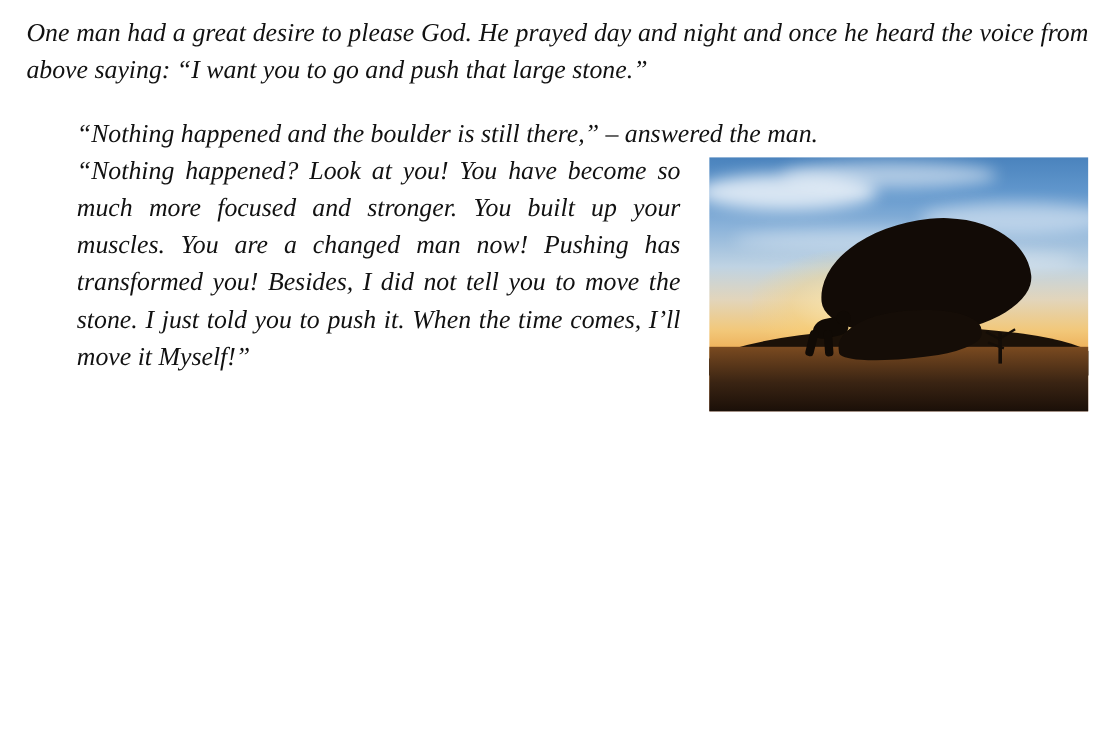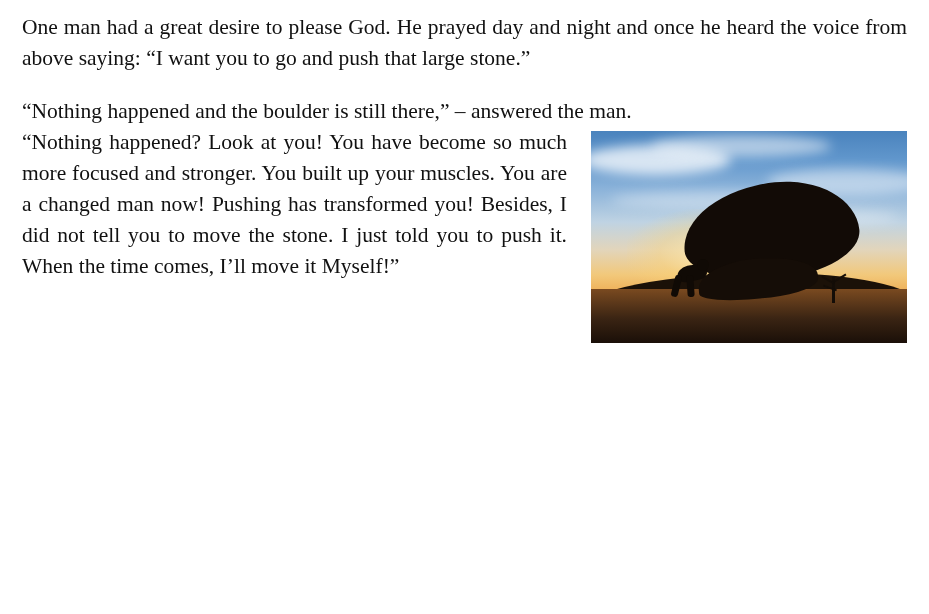--- a/index.html
+++ b/index.html
@@ -16,29 +16,31 @@
   }
   .page {
     position: relative;
     width: 929px;
     height: 614px;
     box-sizing: border-box;
     padding: 12px 22px 0 22px;
   }
   .para {
     font-family: "Liberation Serif", serif;
+    font-style: italic;
     font-size: 21.5px;
     line-height: 31px;
     text-align: justify;
     text-justify: inter-word;
     margin: 0 0 22px 0;
     color: #111111;
   }
   .para:last-of-type {
     margin-bottom: 0;
+    margin-left: 42px;
   }
   .para.nojustify {
     text-align: left;
   }
   
   .final-block {
     position: relative;
   }
   .image-float {
     float: right;

